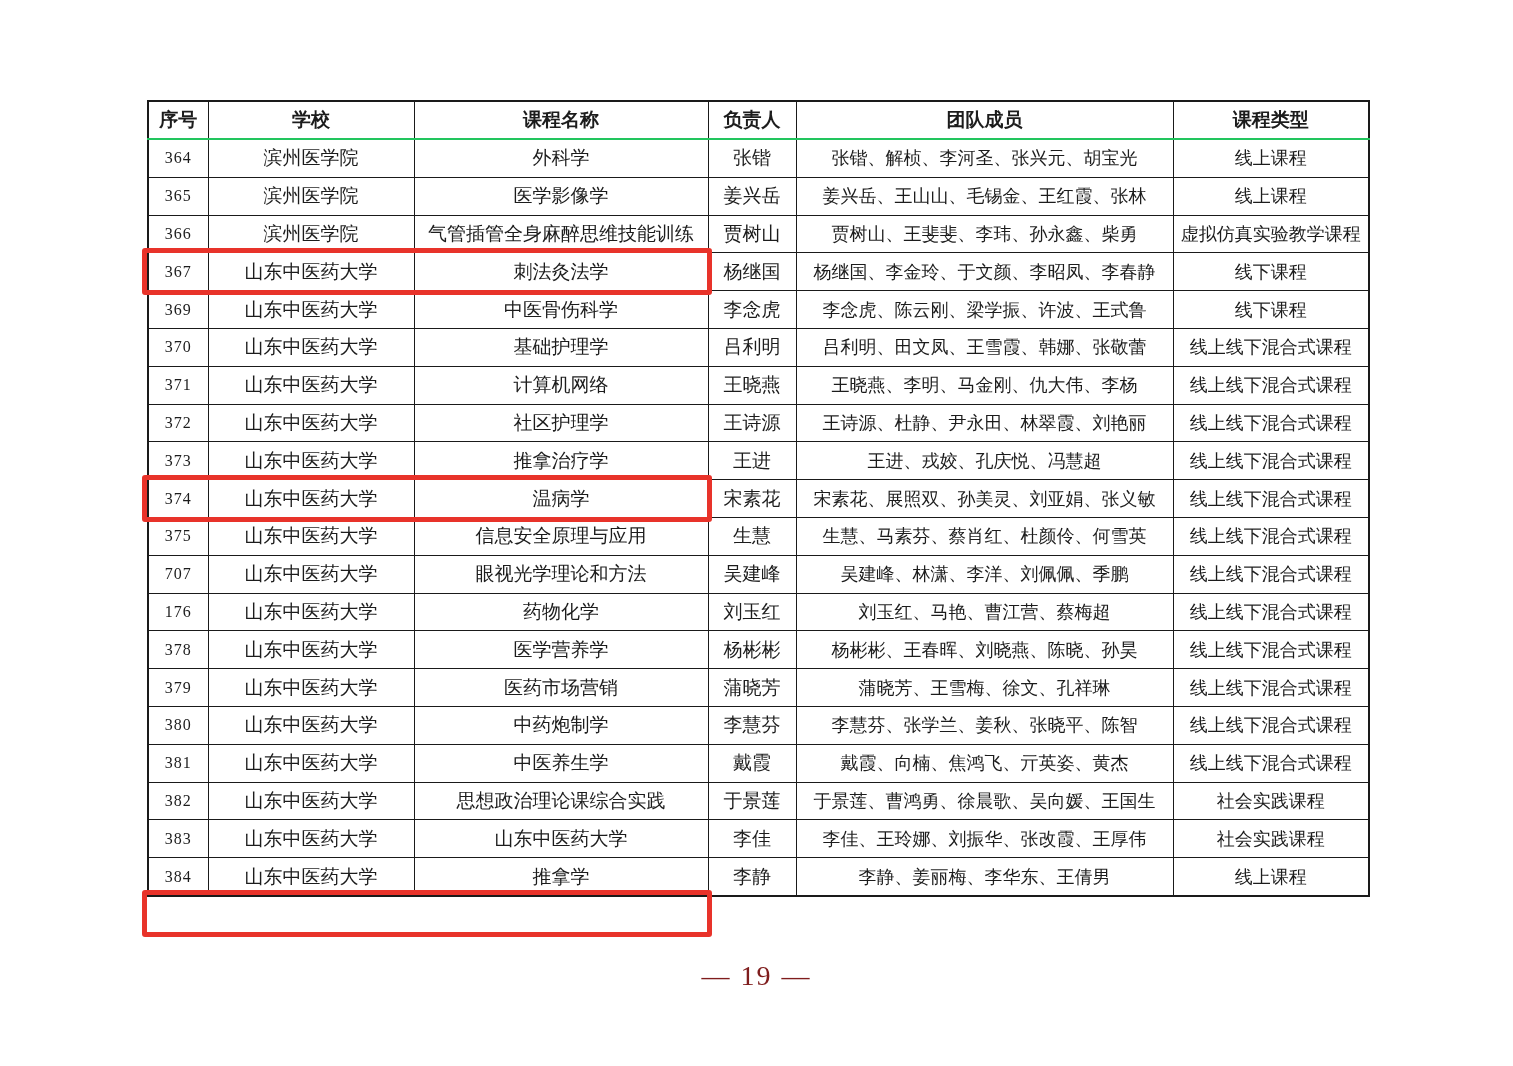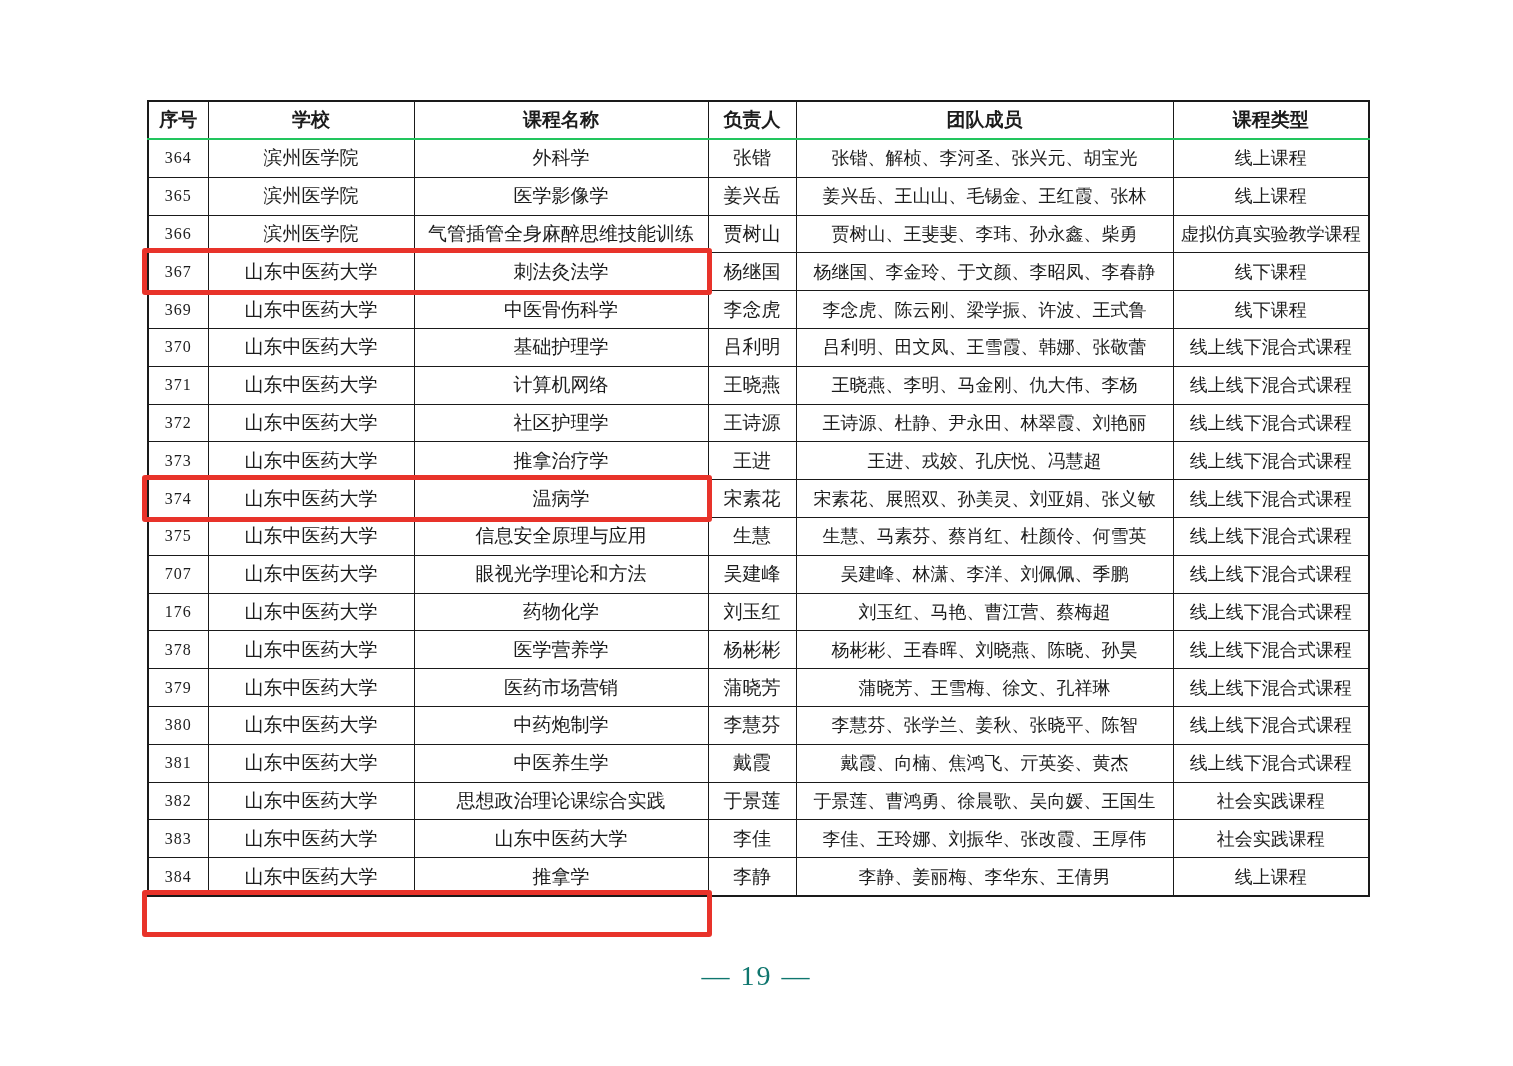--- a/index.html
+++ b/index.html
@@ -66,21 +66,21 @@
     box-sizing: border-box;
     pointer-events: none;
   }
   .page-number {
     position: absolute;
     top: 960px;
     left: 0;
     width: 100%;
     text-align: center;
     font-size: 28px;
-    color: #0f766e;
+    color: #7f1d1d;
     letter-spacing: 2px;
   }
 </style>
 </head>
 <body>
 
 <div class="page">
   <div class="table-wrap">
     <table class="course-table">
       <colgroup>

